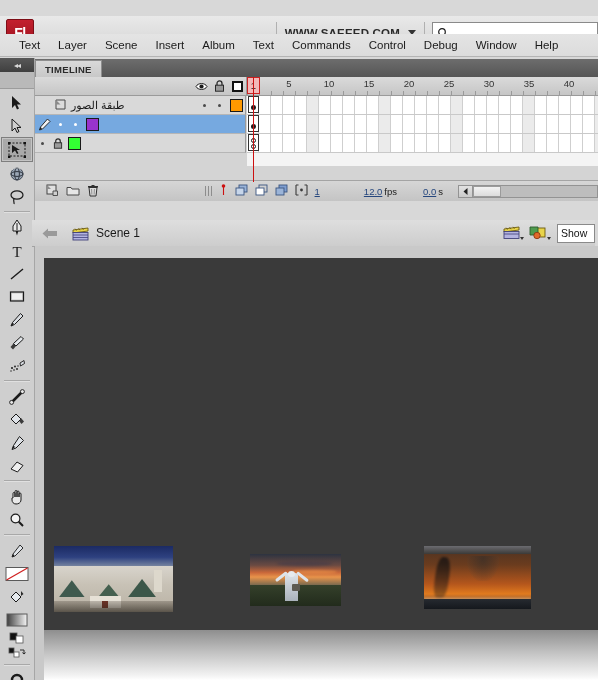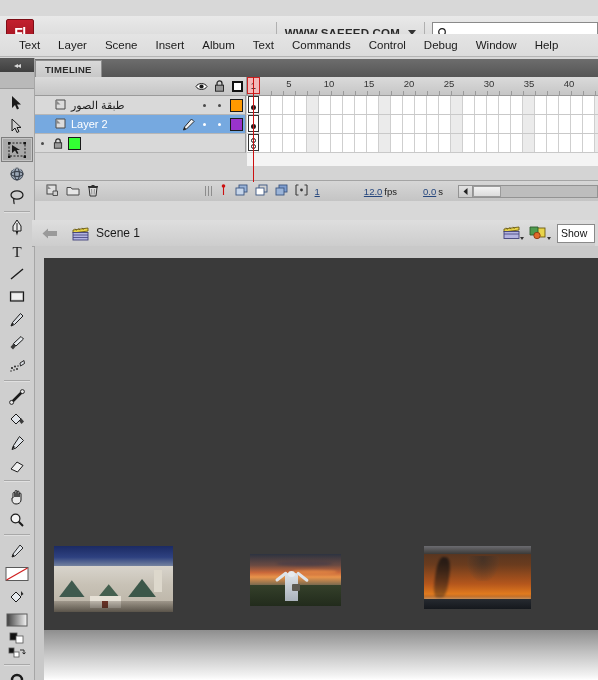--- a/index.html
+++ b/index.html
@@ -544,29 +544,20 @@
             </div>
           <div class="dot-cell">
               <span class="dot"></span>
             </div>
           <div class="color-cell">
             <span class="color-chip" id="chip0" style="background: rgb(255, 153, 0);"></span>
           </div>
         </div>
 
         <div class="layer-row active">
-          <div class="layer-name-cell">
-            <span class="layer-glyph">
-              <svg width="11" height="11" viewBox="0 0 11 11">
-                <path d="M1 1 L10 1 L10 10 L1 10 Z" fill="#dcdcdc" stroke="#4a4a4a" stroke-width="1"></path>
-                <path d="M1 1 L5.5 5.5 L1 5.5 Z" fill="#8a8a8a"></path>
-              </svg>
-            </span>
-            <span class="layer-label">Layer 2</span>
-          </div>
           <div class="pencil-cell">
             <svg width="13" height="13" viewBox="0 0 13 13">
               <path d="M9.5 1 L12 3.5 L4.5 11 L1.5 12 L2.5 9 Z" fill="#f2f2f2" stroke="#1a1a1a" stroke-width=".9"></path>
               <path d="M1.5 12 L2.5 9 L4 10.5 Z" fill="#1a1a1a"></path>
             </svg>
           </div>
           <div class="dot-cell">
               <span class="dot"></span>
             </div>
           <div class="dot-cell">

